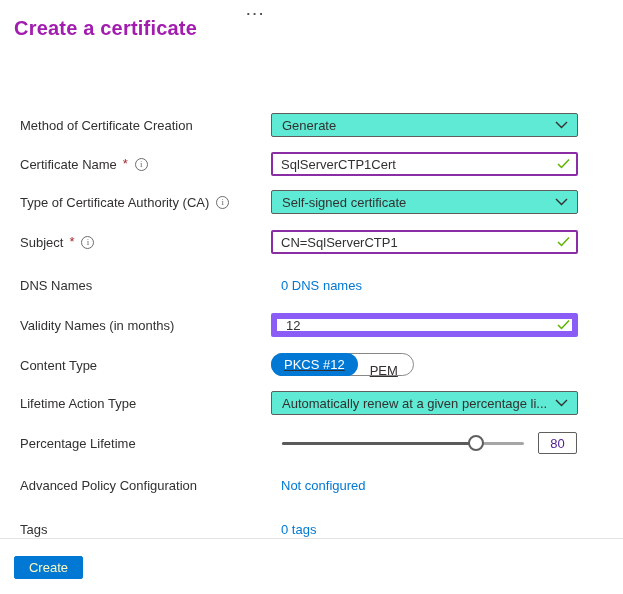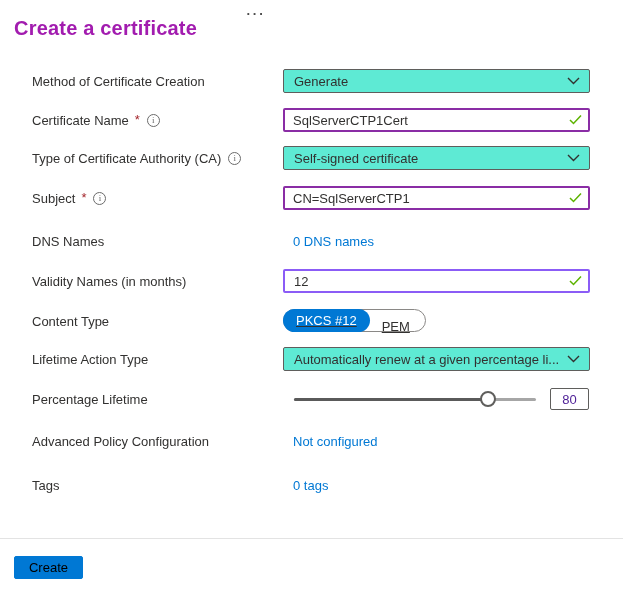--- a/index.html
+++ b/index.html
@@ -9,41 +9,41 @@
   }
   .page-title{
     position:absolute;left:14px;top:4px;font-size:20px;font-weight:700;color:#a21caf;
     letter-spacing:.2px;
   }
   .title-more{
     position:absolute;left:244px;top:2px;width:24px;height:24px;border:none;background:transparent;
     color:#494949;font-size:13px;letter-spacing:2px;cursor:pointer;padding:0;line-height:24px;text-align:center;
     font-weight:700;
   }
-  .row{position:absolute;left:16px;width:514px;height:24px;}
+  .row{position:absolute;left:4px;width:514px;height:24px;margin-top:44px;}
   .label{
     position:absolute;left:16px;top:0;height:24px;display:flex;align-items:center;gap:5px;
     font-size:13px;color:#323130;white-space:nowrap;
   }
   .req{color:#a4262c;font-size:13px;margin-left:1px;transform:translateY(-1px);}
   .info-icon{
     display:inline-flex;align-items:center;justify-content:center;width:13px;height:13px;
     border:1px solid #6b6b6b;border-radius:50%;font-size:9px;line-height:11px;color:#6b6b6b;
     font-family:"Liberation Serif","DejaVu Serif",serif;box-sizing:border-box;margin-left:2px;
   }
   .control{position:absolute;left:267px;top:0;width:307px;height:24px;box-sizing:border-box;}
   .dropdown{
     display:flex;align-items:center;justify-content:space-between;
     border:1px solid #5f5e5c;border-radius:2px;background:#5eead4;padding:0 9px 0 10px;cursor:pointer;
   }
   .dd-text{font-size:13px;color:#323130;white-space:nowrap;overflow:hidden;}
   .chev{display:flex;align-items:center;flex:none;margin-left:6px;}
   .textfield{position:relative;}
   .textfield input{
-    width:100%;height:24px;box-sizing:border-box;border:2px solid #8b5cf6;border-radius:2px;
+    width:100%;height:24px;box-sizing:border-box;border:6px solid #8b5cf6;border-radius:2px;
     padding:0 26px 0 9px;font-size:13px;color:#323130;font-family:inherit;outline:none;background:#fff;
   }
   .textfield.modified input{border:2px solid #8a2da5;padding:0 17px 0 8px;}
   .check{position:absolute;right:8px;top:50%;transform:translateY(-50%);display:flex;}
   .link{font-size:13px;color:#0078d4;text-decoration:none;cursor:pointer;white-space:nowrap;}
   .link-wrap{position:absolute;left:277px;top:0;height:24px;display:flex;align-items:center;}
   .pillgroup{
     position:absolute;left:267px;top:0;height:23px;display:inline-flex;align-items:center;
     border:1px solid #8a8886;border-radius:12px;background:#fff;box-sizing:border-box;padding:0;text-decoration:underline;
   }
@@ -62,21 +62,21 @@
     position:absolute;top:4px;left:calc(11px + 242px * var(--pct) / 100 - 8px);
     width:16px;height:16px;border-radius:50%;background:#fff;border:2px solid #5f5e5c;box-sizing:border-box;cursor:pointer;
   }
   .pct-box{
     position:absolute;left:267px;top:1px;width:39px;height:22px;box-sizing:border-box;
     border:1px solid #5f5e5c;border-radius:2px;text-align:center;font-size:13px;color:#4c1d95;
     font-family:inherit;outline:none;padding:0;background:#fff;
   }
   .divider{position:absolute;left:0;top:538px;width:623px;border-top:1px solid #e3e3e3;}
   .create-btn{
-    position:absolute;left:14px;top:556px;width:69px;height:23px;background:#0078d4;color:#000000;
+    position:absolute;left:14px;top:556px;width:69px;height:23px;background:#0078d4;color:#fef9c3;
     border:1px solid #0078d4;border-radius:2px;font-size:13px;font-family:inherit;cursor:pointer;padding:0;
   }
 </style>
 </head>
 <body>
 
 <div id="app">
 
   <h1 class="page-title">Create a certificate</h1>
   <button class="title-more">···</button>

